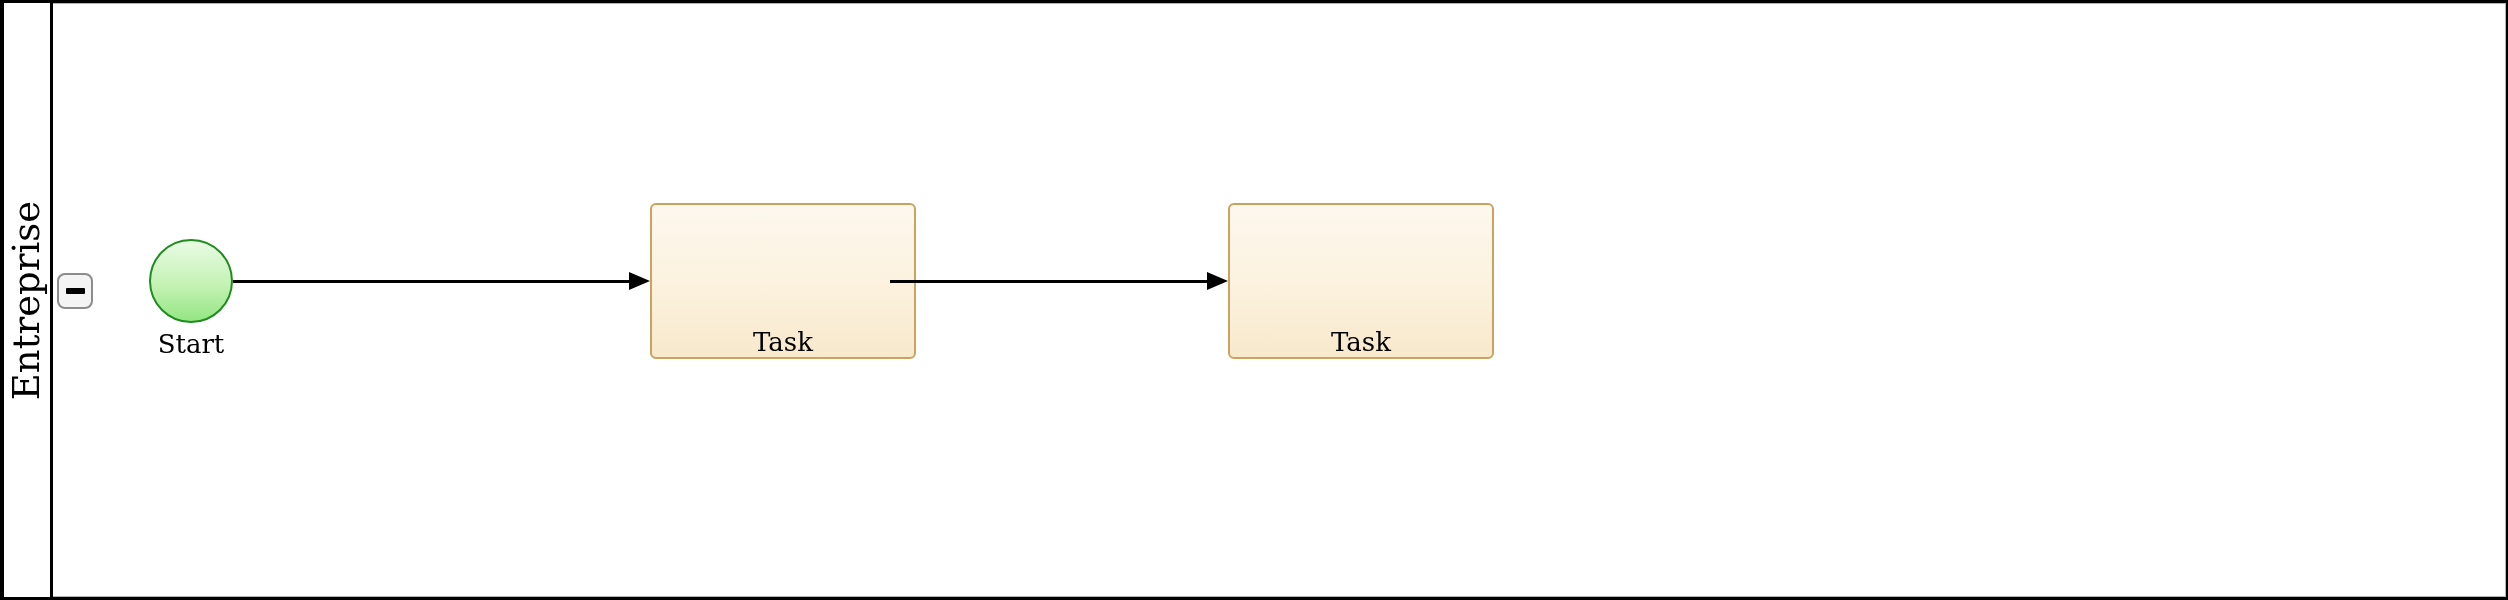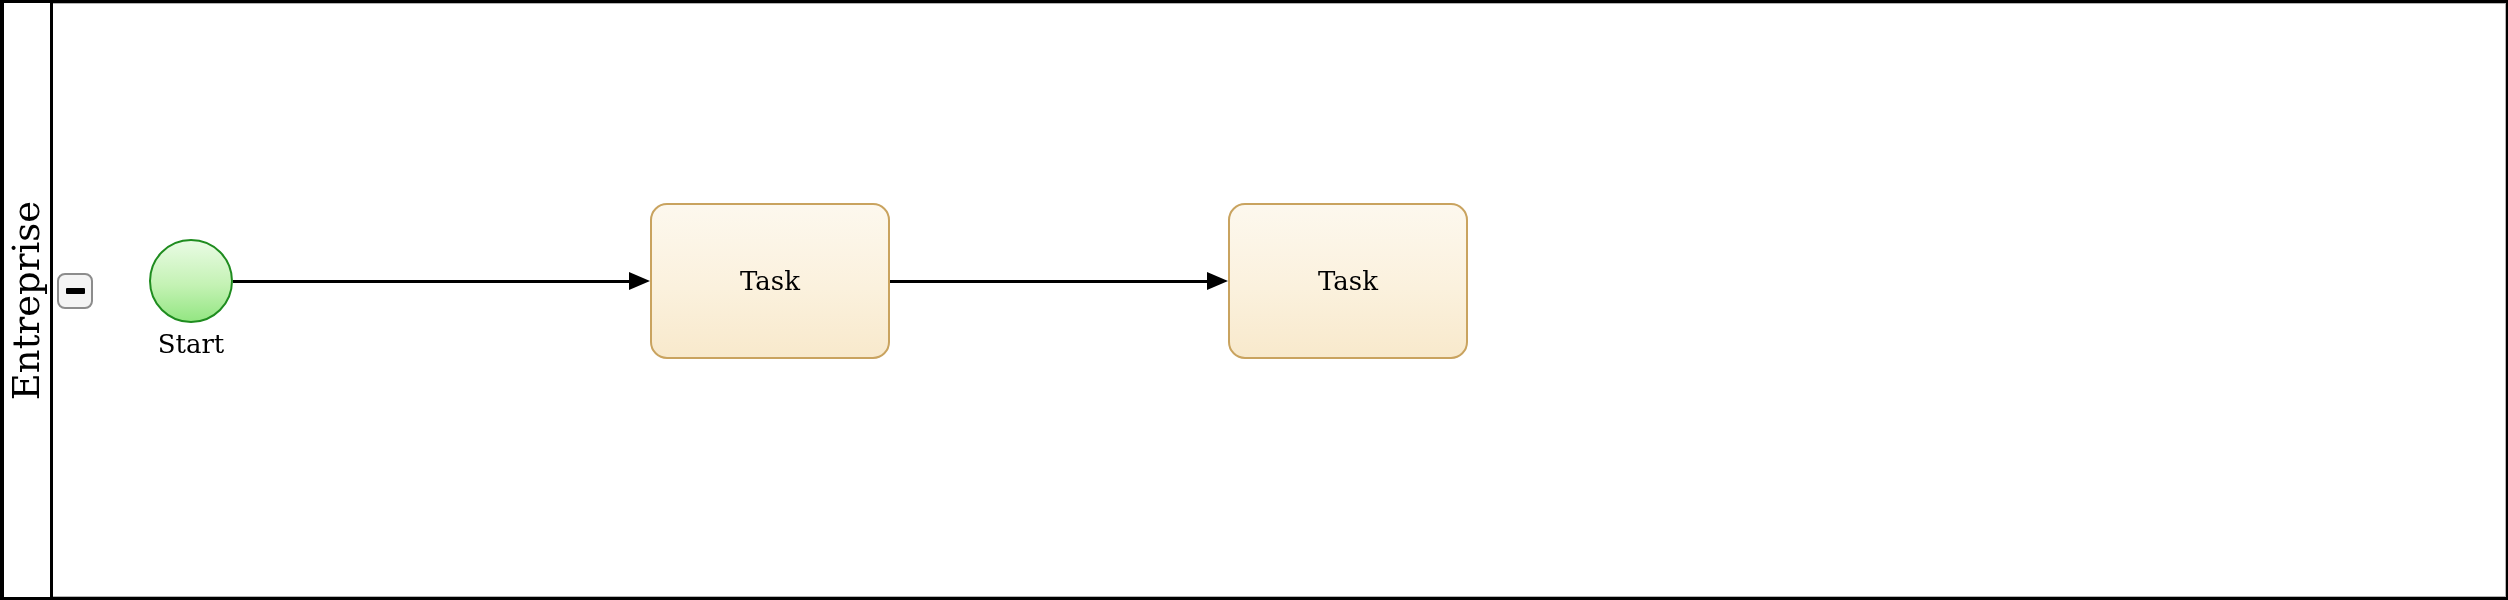--- a/index.html
+++ b/index.html
@@ -104,28 +104,28 @@
     width: 160px;
     text-align: center;
     font-size: 26px;
     line-height: 1.1;
     color: #000000;
   }
   
   .task {
     position: absolute;
     top: 203px;
-    width: 240px;
+    width: 266px;
     height: 156px;
     box-sizing: border-box;
     border: 2px solid #c9a35f;
-    border-radius: 17px;
+    border-radius: 6px;
     background: linear-gradient(180deg, #fdf8ee 0%, #fbf1dd 55%, #f8e9cc 100%);
     display: flex;
-    align-items: center;
+    align-items: flex-end;
     justify-content: center;
   }
   .task-1 { left: 650px; }
   .task-2 { left: 1228px; }
   .task-label {
     font-size: 26px;
     color: #000000;
   }
   
   .flow-line {

